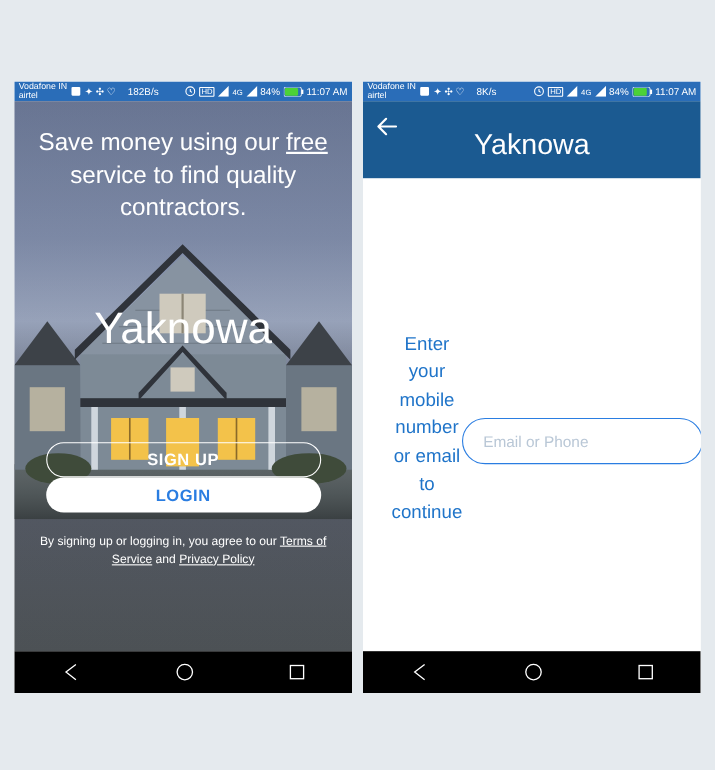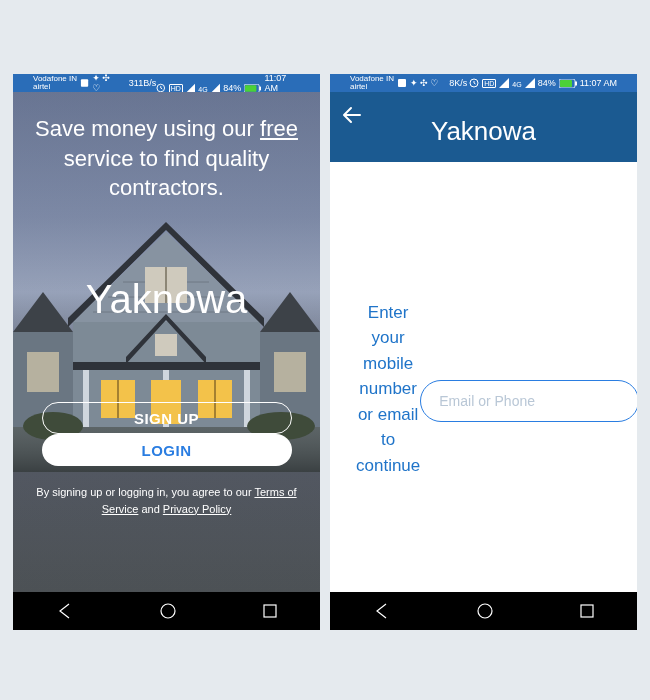--- a/index.html
+++ b/index.html
@@ -22,21 +22,21 @@
     flex-direction: column;
   }
   
   .status-bar {
     height: 18px;
     background: #2a6db8;
     color: #fff;
     font-size: 9px;
     display: flex;
     align-items: center;
-    padding: 0 20px;
+    padding: 0 4px;
     justify-content: space-between;
     font-weight: 400;
   }
   .status-left { display: flex; align-items: center; gap: 3px; }
   .status-right { display: flex; align-items: flex-end; gap: 3px; }
   .status-bar svg { display: block; }
   .carrier { line-height: 1; font-size: 8px; }
   
   .nav-bar {
     height: 38px;
@@ -191,21 +191,21 @@
 <div class="phone">
   <div class="status-bar">
     <div class="status-left">
       <span class="carrier" style="white-space:pre;">Vodafone IN
 airtel</span>
       <svg width="10" height="10" viewBox="0 0 10 10">
           <rect x="1" y="1" width="8" height="8" rx="1" fill="#fff"></rect>
         </svg>
       <span>✦ ✣ ♡</span>
       &nbsp;&nbsp;
-      <span>311B/s</span>
+      <span>182B/s</span>
     </div>
     <div class="status-right">
       <svg width="10" height="10" viewBox="0 0 10 10">
           <circle cx="5" cy="5" r="4" fill="none" stroke="#fff" stroke-width="1"></circle>
           <path d="M5 3v2l1.5 1" stroke="#fff" stroke-width="1" fill="none"></path>
         </svg>
       <span style="font-size:7px;border:1px solid #fff;padding:0 1px;border-radius:1px;">HD</span>
       <svg width="10" height="10" viewBox="0 0 10 10">
           <path d="M0 10L10 0V10z" fill="#fff"></path>
         </svg>

